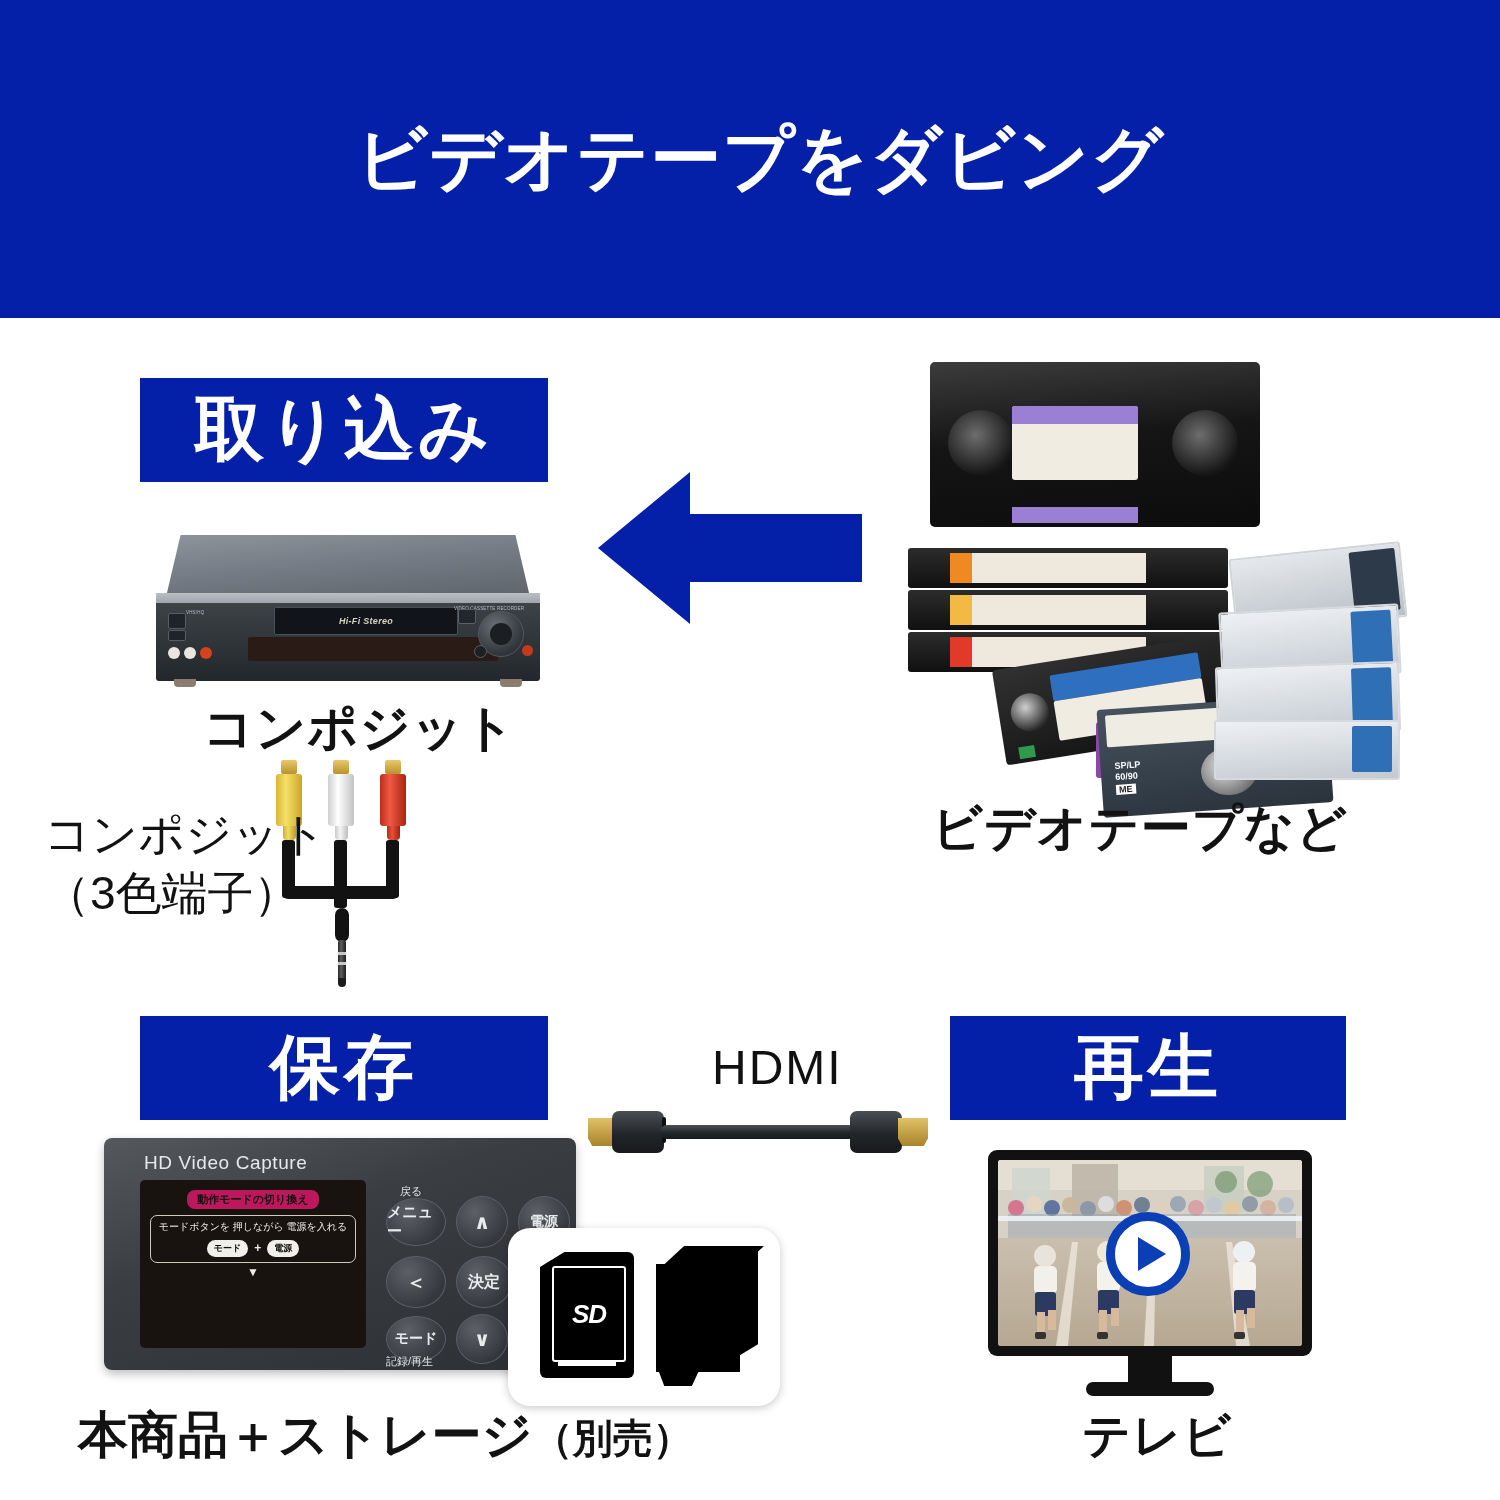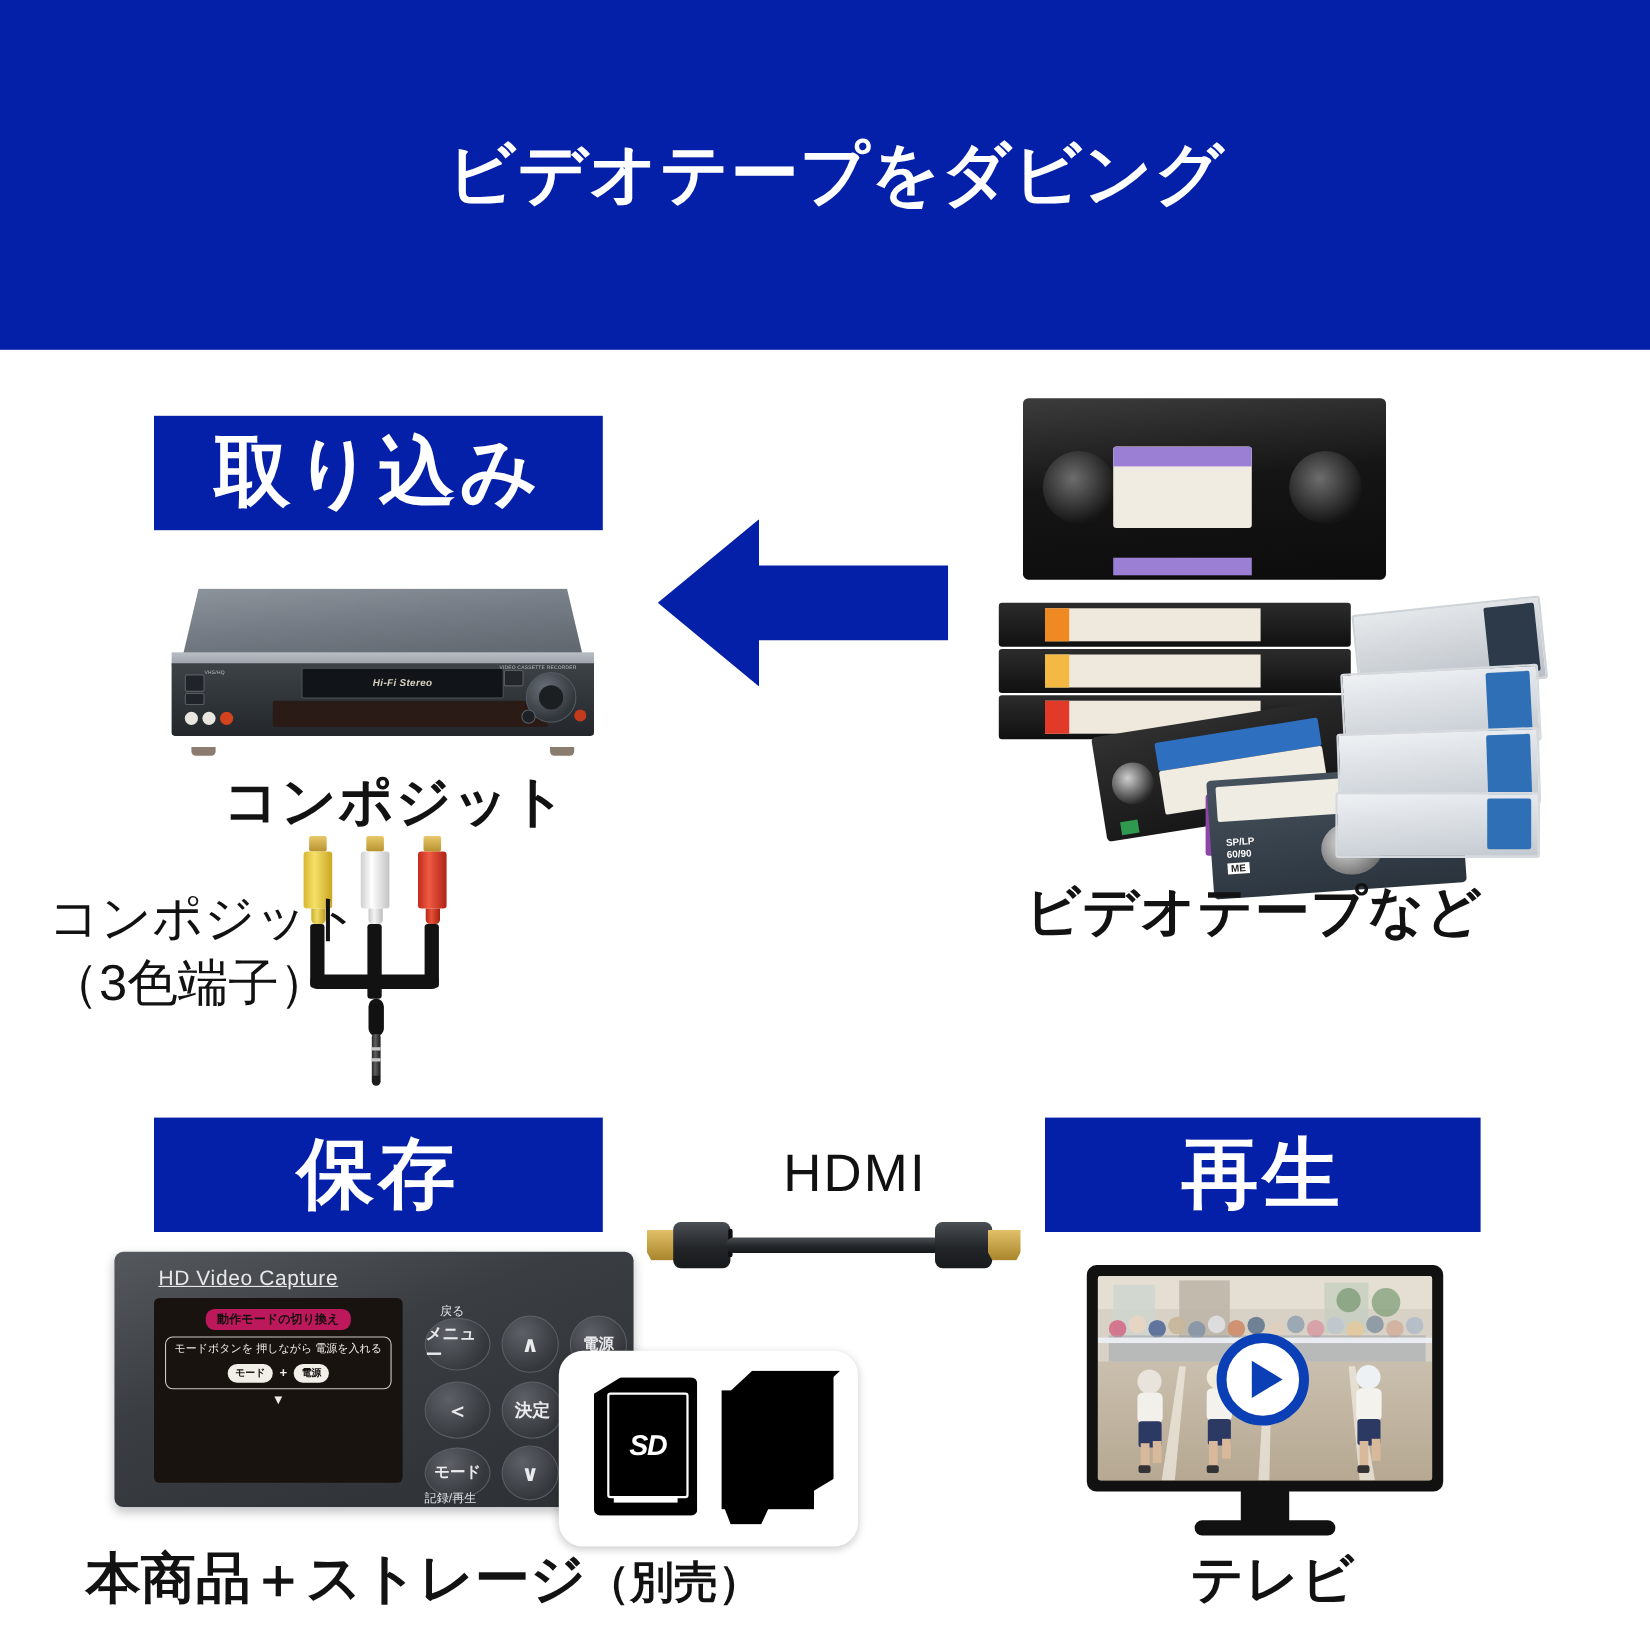--- a/index.html
+++ b/index.html
@@ -5,21 +5,21 @@
   html,body{margin:0;padding:0;background:#fff;}
   body{width:1500px;height:1500px;position:relative;overflow:hidden;
        font-family:"Liberation Sans","DejaVu Sans",sans-serif;}
 
   
   #header-banner{position:absolute;left:0;top:0;width:1500px;height:318px;
       background:#0520a8;display:flex;flex-direction:column;
       align-items:center;justify-content:center;}
   #header-banner .hl{color:#fff;font-weight:700;letter-spacing:1px;
       line-height:1.06;text-align:center;white-space:nowrap;}
-  #hl1{font-size:62px;margin-left:20px;}
+  #hl1{font-size:71px;margin-left:20px;}
   #hl2{font-size:92px;margin-top:6px;}
 
   
   .chip{position:absolute;background:#0520a8;display:flex;align-items:center;
         justify-content:center;}
   .chip span{color:#fff;font-weight:700;letter-spacing:4px;white-space:nowrap;}
   #chip-capture{left:140px;top:378px;width:408px;height:104px;}
   #chip-capture span{font-size:70px;}
   #chip-save{left:140px;top:1016px;width:408px;height:104px;}
   #chip-save span{font-size:70px;}
@@ -42,21 +42,21 @@
   #flow-arrow{position:absolute;left:598px;top:472px;width:264px;height:152px;}
 
   
   #vcr{position:absolute;left:148px;top:535px;width:400px;height:145px;}
   .vcr-top{position:absolute;left:18px;top:0;width:364px;height:62px;
       background:linear-gradient(175deg,#8e949c 0%,#767c85 45%,#5e646c 100%);
       border-radius:3px 3px 0 0;
       clip-path:polygon(4% 0,96% 0,100% 100%,0% 100%);}
   .vcr-lip{position:absolute;left:8px;top:58px;width:384px;height:12px;
       background:linear-gradient(180deg,#b9bec4,#9aa0a7);}
-  .vcr-face{position:absolute;left:8px;top:68px;width:384px;height:66px;
+  .vcr-face{position:absolute;left:8px;top:68px;width:384px;height:78px;
       background:linear-gradient(180deg,#3d4247 0%,#2d3237 60%,#23272b 100%);
       border-radius:0 0 3px 3px;}
   .vcr-door{position:absolute;left:118px;top:4px;width:182px;height:26px;
       background:#111418;border:1px solid #4a5056;border-radius:2px;
       display:flex;align-items:center;justify-content:center;}
   .vcr-door b{color:#d8d2c0;font-size:9px;font-style:italic;font-weight:700;
       letter-spacing:.3px;}
   .vcr-display{position:absolute;left:92px;top:34px;width:250px;height:24px;
       background:#2a1b16;border-radius:2px;}
   .vcr-btn{position:absolute;border-radius:50%;}
@@ -96,21 +96,21 @@
       clip-path:polygon(0 0,100% 0,100% 72%,86% 100%,14% 100%,0 72%);}
   .hdmi-cord{position:absolute;left:72px;top:20px;width:196px;height:14px;
       border-radius:7px;background:linear-gradient(180deg,#4a4f55,#24282b 55%,#16181a);}
   .hdmi-ridge{position:absolute;top:12px;width:4px;height:26px;background:#0d0f10;border-radius:2px;}
 
   
   #device{position:absolute;left:104px;top:1138px;width:472px;height:232px;
       background:linear-gradient(160deg,#55595e 0%,#3a3e43 38%,#2c3034 100%);
       border-radius:8px;box-shadow:0 4px 10px rgba(0,0,0,.25);}
   #device-brand{position:absolute;left:40px;top:14px;color:#e6e8ea;
-      font-size:19px;letter-spacing:.6px;text-decoration:underline;}
+      font-size:19px;letter-spacing:.6px;}
   #device-screen{position:absolute;left:36px;top:42px;width:226px;height:168px;
       background:#191310;border-radius:5px;padding:6px 8px;box-sizing:border-box;}
   .sc-title{margin:4px auto 6px;width:132px;background:#be185d;color:#14100e;
       font-size:11px;font-weight:700;text-align:center;border-radius:8px;padding:2px 0;}
   .sc-box{border:1px solid #cfcac0;border-radius:7px;padding:5px 4px;margin:0 2px;}
   .sc-line{color:#efece6;font-size:10px;text-align:center;line-height:1.25;}
   .sc-pills{display:flex;align-items:center;justify-content:center;gap:6px;margin-top:6px;}
   .sc-pill{background:#f2efe9;color:#14100e;font-size:9px;font-weight:700;
       border-radius:9px;padding:2px 7px;}
   .sc-plus{color:#efece6;font-size:12px;font-weight:700;}

